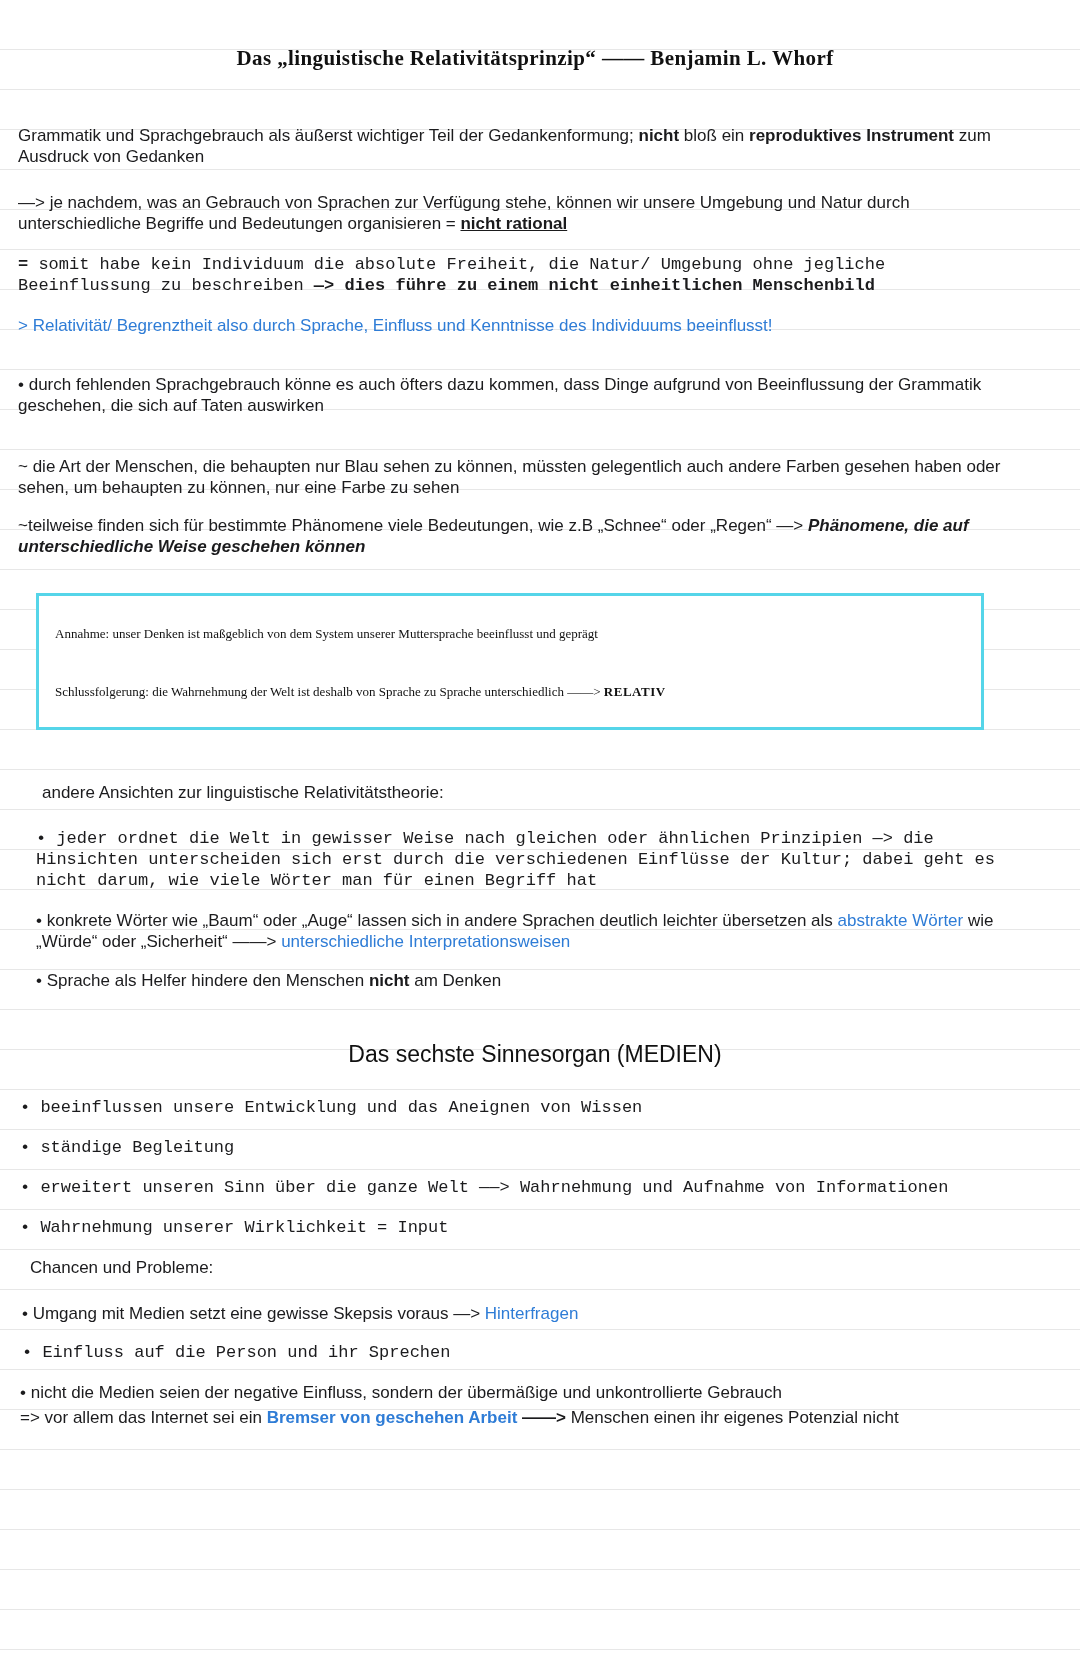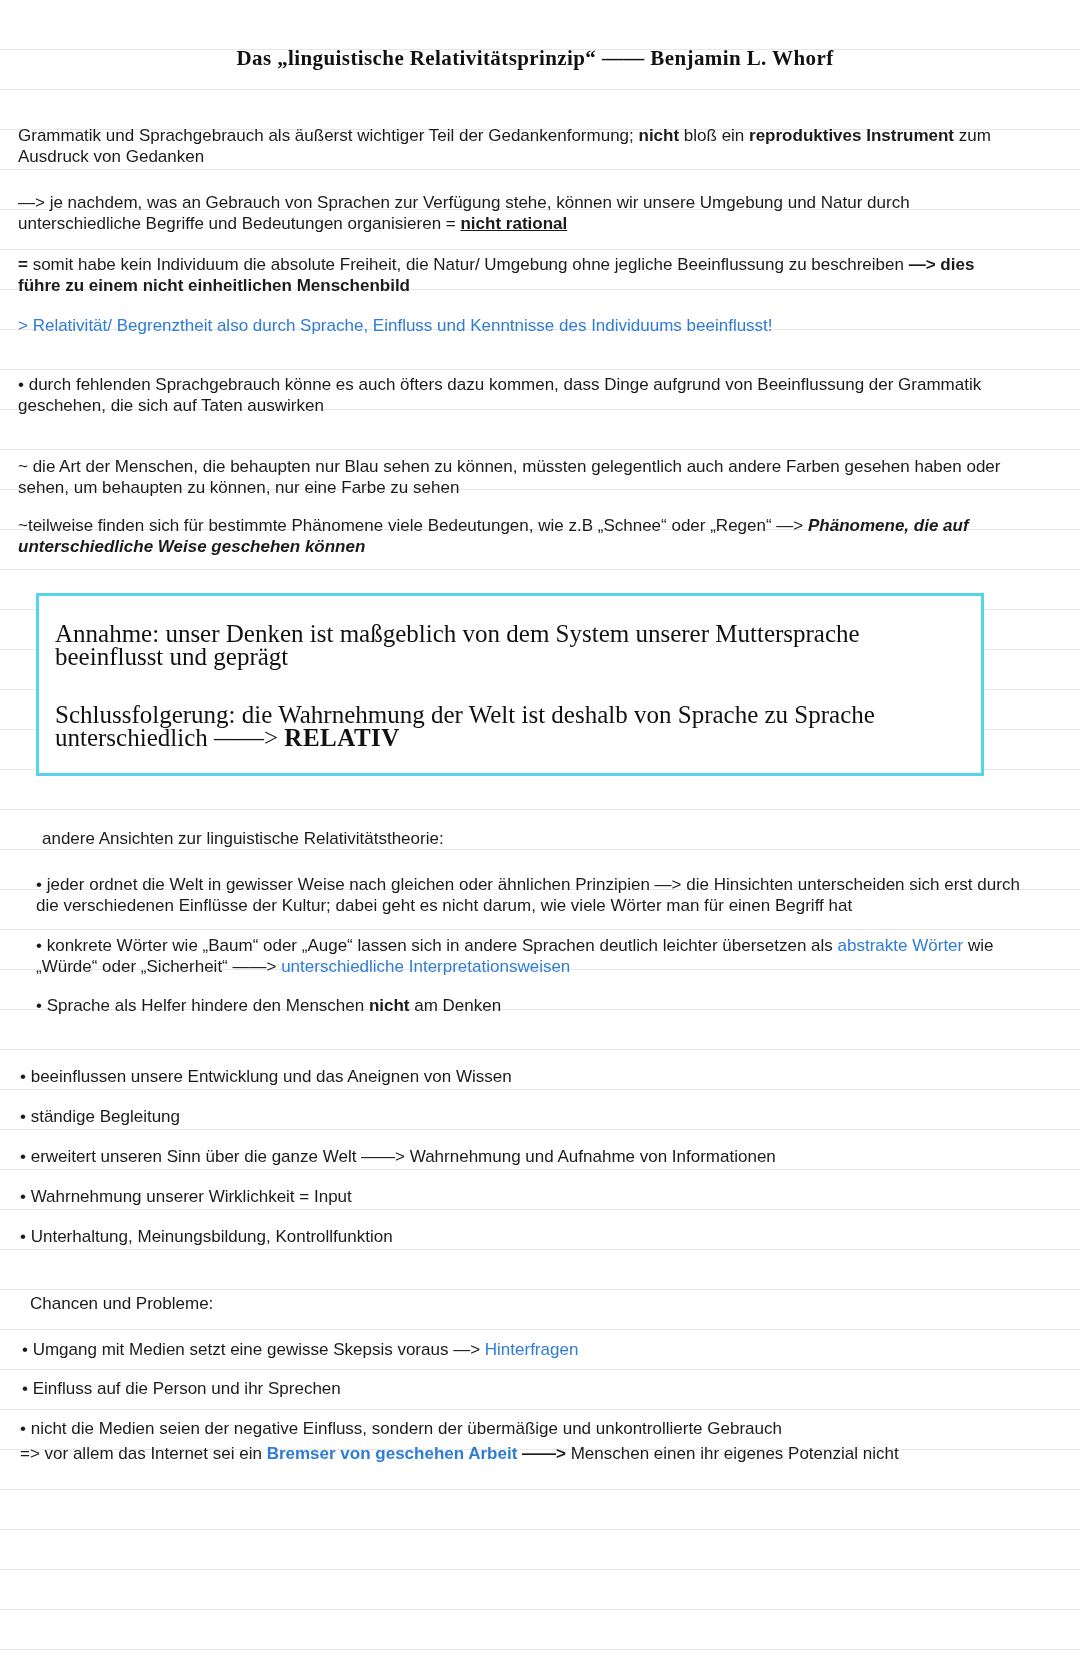--- a/index.html
+++ b/index.html
@@ -35,41 +35,41 @@
     line-height: 21px;
     margin: 4px;
     max-width: 990px;
   }
   .b  { font-weight: 700; }
   .bu { font-weight: 700; text-decoration: underline; }
   .bi { font-weight: 700; font-style: italic; }
   .blue { color: #2e7cd6; }
   .mb25 { margin-bottom: 25px; }
   .mb20 { margin-bottom: 20px; }
-  .mb19 { margin-bottom: 19px; }
+  .mb19 { margin-bottom: 19px; font-family: Liberation Mono, monospace; }
   .mb18 { margin-bottom: 18px; }
   .mb17 { margin-bottom: 17px; }
   .mb38 { margin-bottom: 38px; }
   .mb40 { margin-bottom: 40px; }
   .mb36 { margin-bottom: 36px; }
   .mb46 { margin-bottom: 46px; }
   .mb50 { margin-bottom: 50px; }
   .ind22 { margin-left: 22px; }
   .ind28 { margin-left: 28px; }
   .ind16 { margin-left: 16px; }
   .ind8  { margin-left: 8px; }
   .ind6  { margin-left: 6px; }
   .callout-box {
     margin: 0 0 52px 22px;
     width: 948px;
     border: 3px solid #55d5e9;
     background: #ffffff;
     padding: 26px 22px 24px 16px;
     font-family: "Liberation Serif", "DejaVu Serif", serif;
-    font-size: 25px;
+    font-size: 13px;
     line-height: 23px;
     color: #111;
   }
   .callout-line + .callout-line { margin-top: 35px; }
   .section-heading {
     font-size: 23px;
     font-weight: 400;
     text-align: center;
     margin: 0 0 29px 0;
     color: #111;
@@ -104,26 +104,26 @@
     </div>
 
     <p class="para ind28 mb25">andere Ansichten zur linguistische Relativitätstheorie:</p>
 
     <p class="para ind22 mb19"><span>• jeder ordnet die Welt in gewisser Weise nach gleichen oder ähnlichen Prinzipien —&gt; die Hinsichten unterscheiden sich erst durch die verschiedenen Einflüsse der Kultur; dabei geht es nicht darum, wie viele Wörter man für einen Begriff hat</span></p>
 
     <p class="para ind22 mb18"><span>• konkrete Wörter wie „Baum“ oder „Auge“ lassen sich in andere Sprachen deutlich leichter übersetzen als </span><span class="blue">abstrakte Wörter</span><span> wie „Würde“ oder „Sicherheit“ ——&gt; </span><span class="blue">unterschiedliche Interpretationsweisen</span></p>
 
     <p class="para ind22 mb50"><span>• Sprache als Helfer hindere den Menschen </span><span class="b">nicht</span><span> am Denken</span></p>
 
+    <h2 class="section-heading">Das sechste Sinnesorgan (MEDIEN)</h2>
 
     <p class="para ind6 mb19">• beeinflussen unsere Entwicklung und das Aneignen von Wissen</p>
     <p class="para ind6 mb19">• ständige Begleitung</p>
     <p class="para ind6 mb19">• erweitert unseren Sinn über die ganze Welt ——&gt; Wahrnehmung und Aufnahme von Informationen</p>
     <p class="para ind6 mb19">• Wahrnehmung unserer Wirklichkeit = Input</p>
-    <p class="para ind6 mb46">• Unterhaltung, Meinungsbildung, Kontrollfunktion</p>
 
     <p class="para ind16 mb25">Chancen und Probleme:</p>
 
     <p class="para ind8 mb18"><span>• Umgang mit Medien setzt eine gewisse Skepsis voraus —&gt; </span><span class="blue">Hinterfragen</span></p>
 
 
     <p class="para ind8 mb19">• Einfluss auf die Person und ihr Sprechen</p>
 
     <p class="para ind6"><span>• nicht die Medien seien der negative Einfluss, sondern der übermäßige und unkontrollierte Gebrauch</span></p>
     <p class="para ind6"><span>=&gt; vor allem das Internet sei ein </span><span class="b blue">Bremser von geschehen Arbeit</span><span class="b"> ——&gt; </span><span>Menschen einen ihr eigenes Potenzial nicht</span></p>

